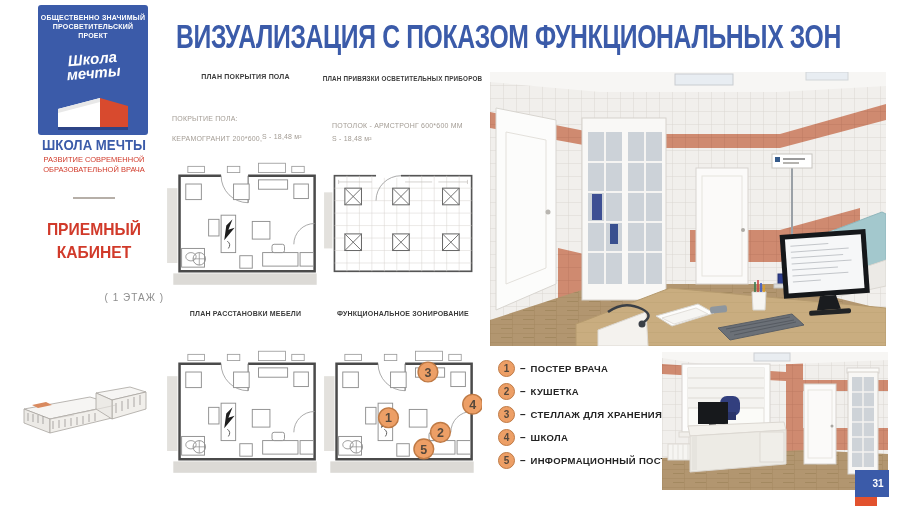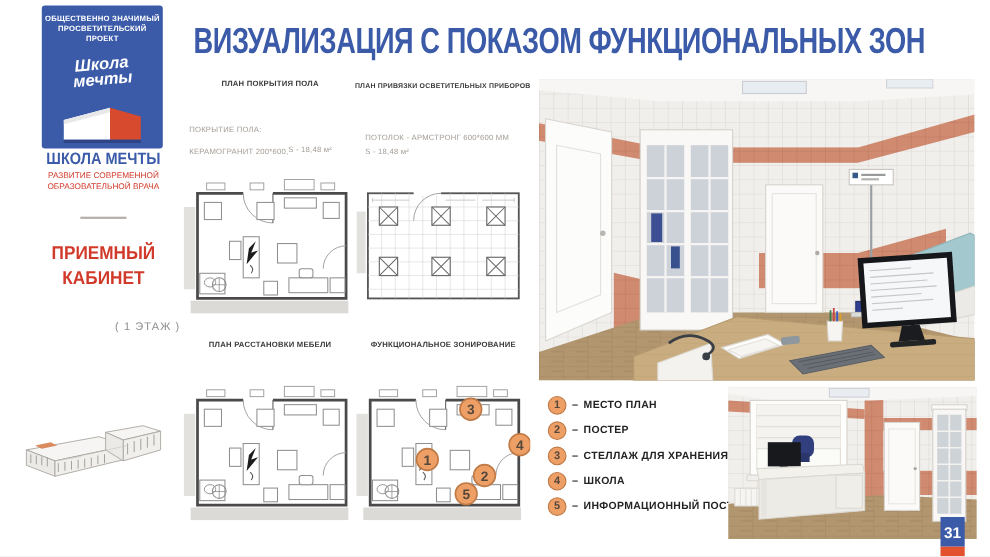--- a/index.html
+++ b/index.html
@@ -33,21 +33,21 @@
   .legend{left:498px;top:357px;width:225px;}
   .legend-row{display:flex;align-items:center;height:23px;gap:5px;}
   .zone-circle{width:17px;height:17px;border-radius:50%;background:#ed9f66;border:1.5px solid #bf7a45;
                box-sizing:border-box;color:#55483c;font-weight:bold;font-size:10px;
                display:flex;align-items:center;justify-content:center;flex:0 0 auto;}
   .legend-dash{font-size:10px;color:#222;font-weight:bold;}
   .legend-label{font-size:9.5px;font-weight:bold;color:#232323;letter-spacing:.3px;white-space:nowrap;}
   
   .page-tab{left:855px;top:470px;width:22px;height:36px;z-index:5;}
   .page-tab .blue{width:22px;height:27px;background:#3b5ba9;color:#fff;font-weight:bold;
-                  font-size:14px;display:flex;align-items:center;justify-content:center;}
+                  font-size:10px;display:flex;align-items:center;justify-content:center;padding-left:12px;}
   .page-tab .orange{width:22px;height:9px;background:#e2522e;}
   svg{display:block;}
 </style>
 </head>
 <body>
 
 <svg width="0" height="0" style="position:absolute" aria-hidden="true">
   <defs>
     <pattern id="tile" width="13" height="13" patternUnits="userSpaceOnUse">
       <rect width="13" height="13" fill="#f1efec"></rect>
@@ -227,26 +227,26 @@
         <circle cx="96" cy="100" r="9.5" fill="#ed9f66" stroke="#bf7a45" stroke-width="1.4"></circle>
         <text x="96" y="104.5">5</text>
       </g>
     </g>
   </svg>
 
   <div class="abs legend">
     <div class="legend-row">
       <div class="zone-circle">1</div>
       <span class="legend-dash">–</span>
-      <span class="legend-label">МЕСТО ПЛАН</span>
+      <span class="legend-label">ПОСТЕР ВРАЧА</span>
     </div>
     <div class="legend-row">
       <div class="zone-circle">2</div>
       <span class="legend-dash">–</span>
-      <span class="legend-label">ПОСТЕР</span>
+      <span class="legend-label">КУШЕТКА</span>
     </div>
     <div class="legend-row">
       <div class="zone-circle">3</div>
       <span class="legend-dash">–</span>
       <span class="legend-label">СТЕЛЛАЖ ДЛЯ ХРАНЕНИЯ ПРЕПАРАТОВ</span>
     </div>
     <div class="legend-row">
       <div class="zone-circle">4</div>
       <span class="legend-dash">–</span>
       <span class="legend-label">ШКОЛА</span>

